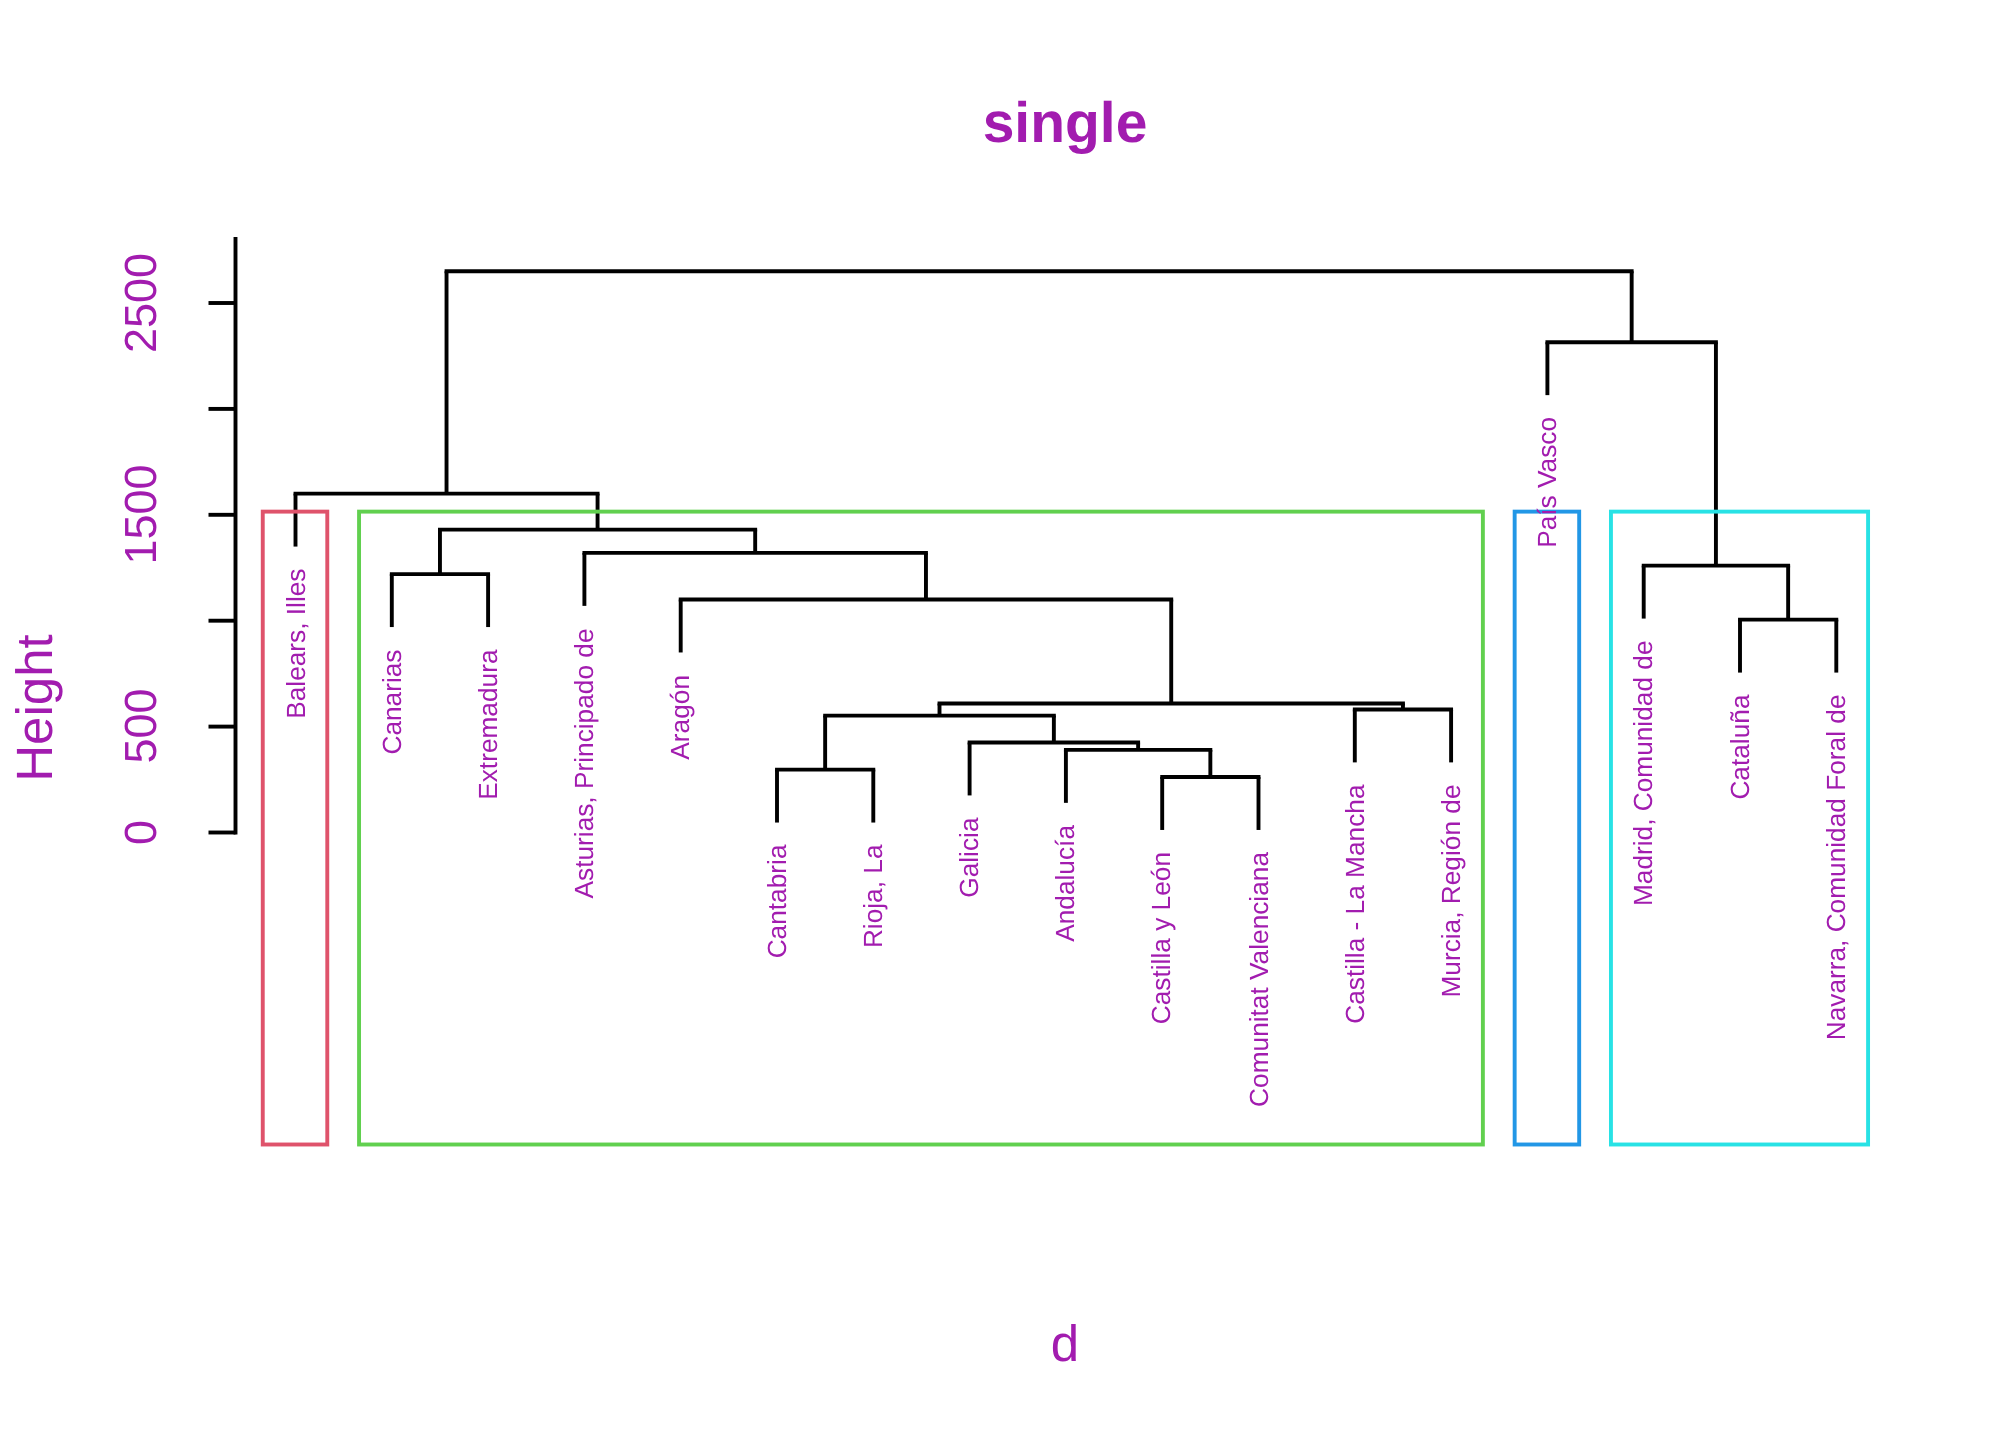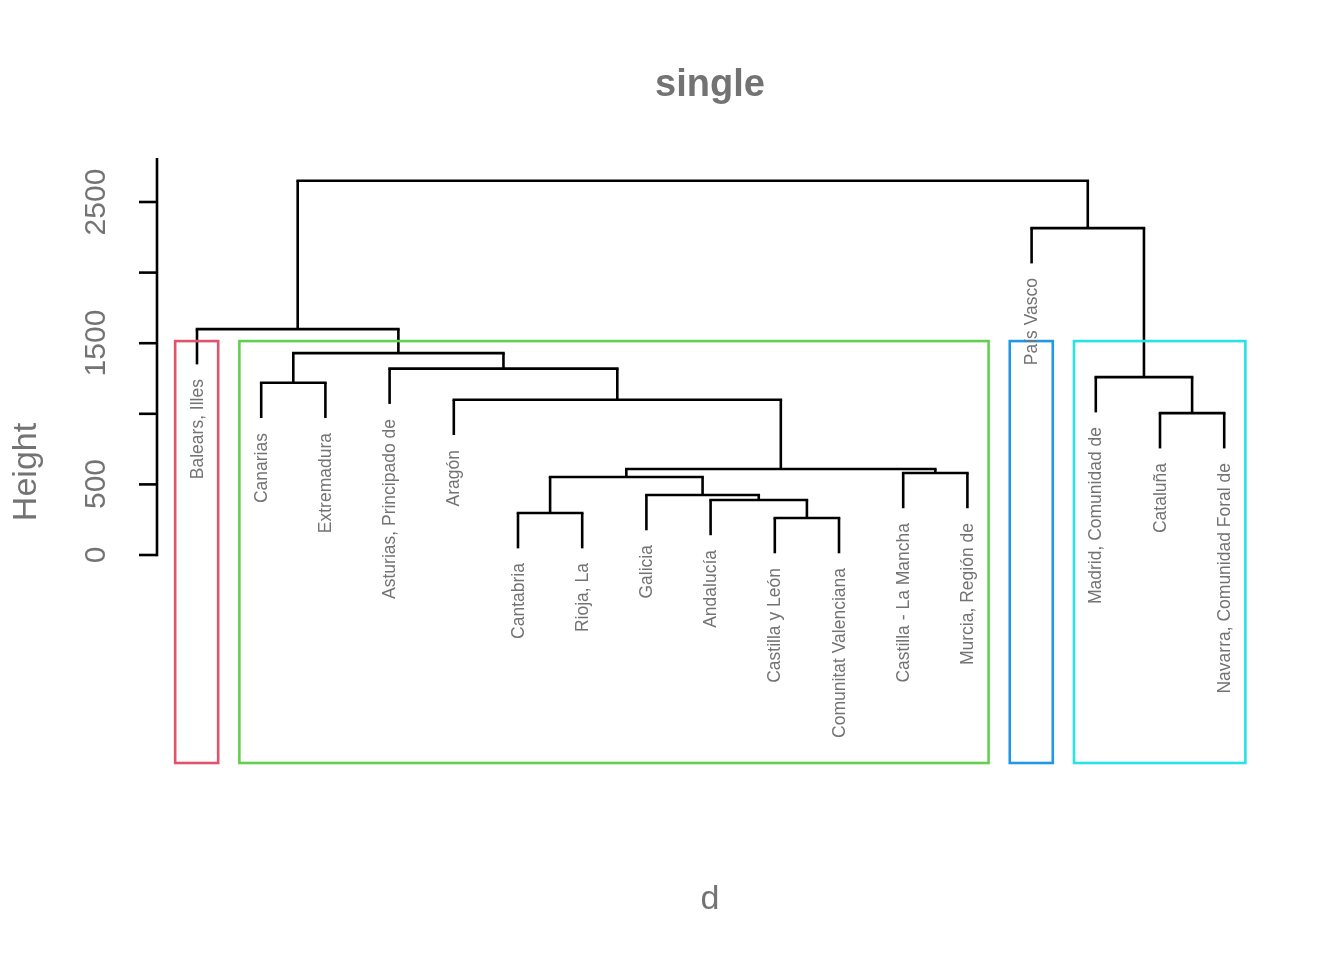--- a/index.html
+++ b/index.html
@@ -1,18 +1,18 @@
 <!DOCTYPE html>
 <html><head>
 <meta charset="utf-8">
 <style>
   html,body{margin:0;padding:0;background:#ffffff;}
   #figure{
     position:relative;width:1344px;height:960px;background:#ffffff;
-    font-family:"Liberation Sans","DejaVu Sans",sans-serif;color:#737373;overflow:hidden;
+    font-family:"Liberation Sans","DejaVu Sans",sans-serif;color:#a21caf;overflow:hidden;
   }
   #plot-svg{position:absolute;left:0;top:0;}
   .chart-title{
     position:absolute;left:710px;top:83px;transform:translate(-50%,-50%);
     font-size:38px;font-weight:bold;white-space:nowrap;
   }
   .y-label{
     position:absolute;left:24px;top:472px;
     transform:translate(-50%,-50%) rotate(-90deg);
     font-size:34px;white-space:nowrap;

